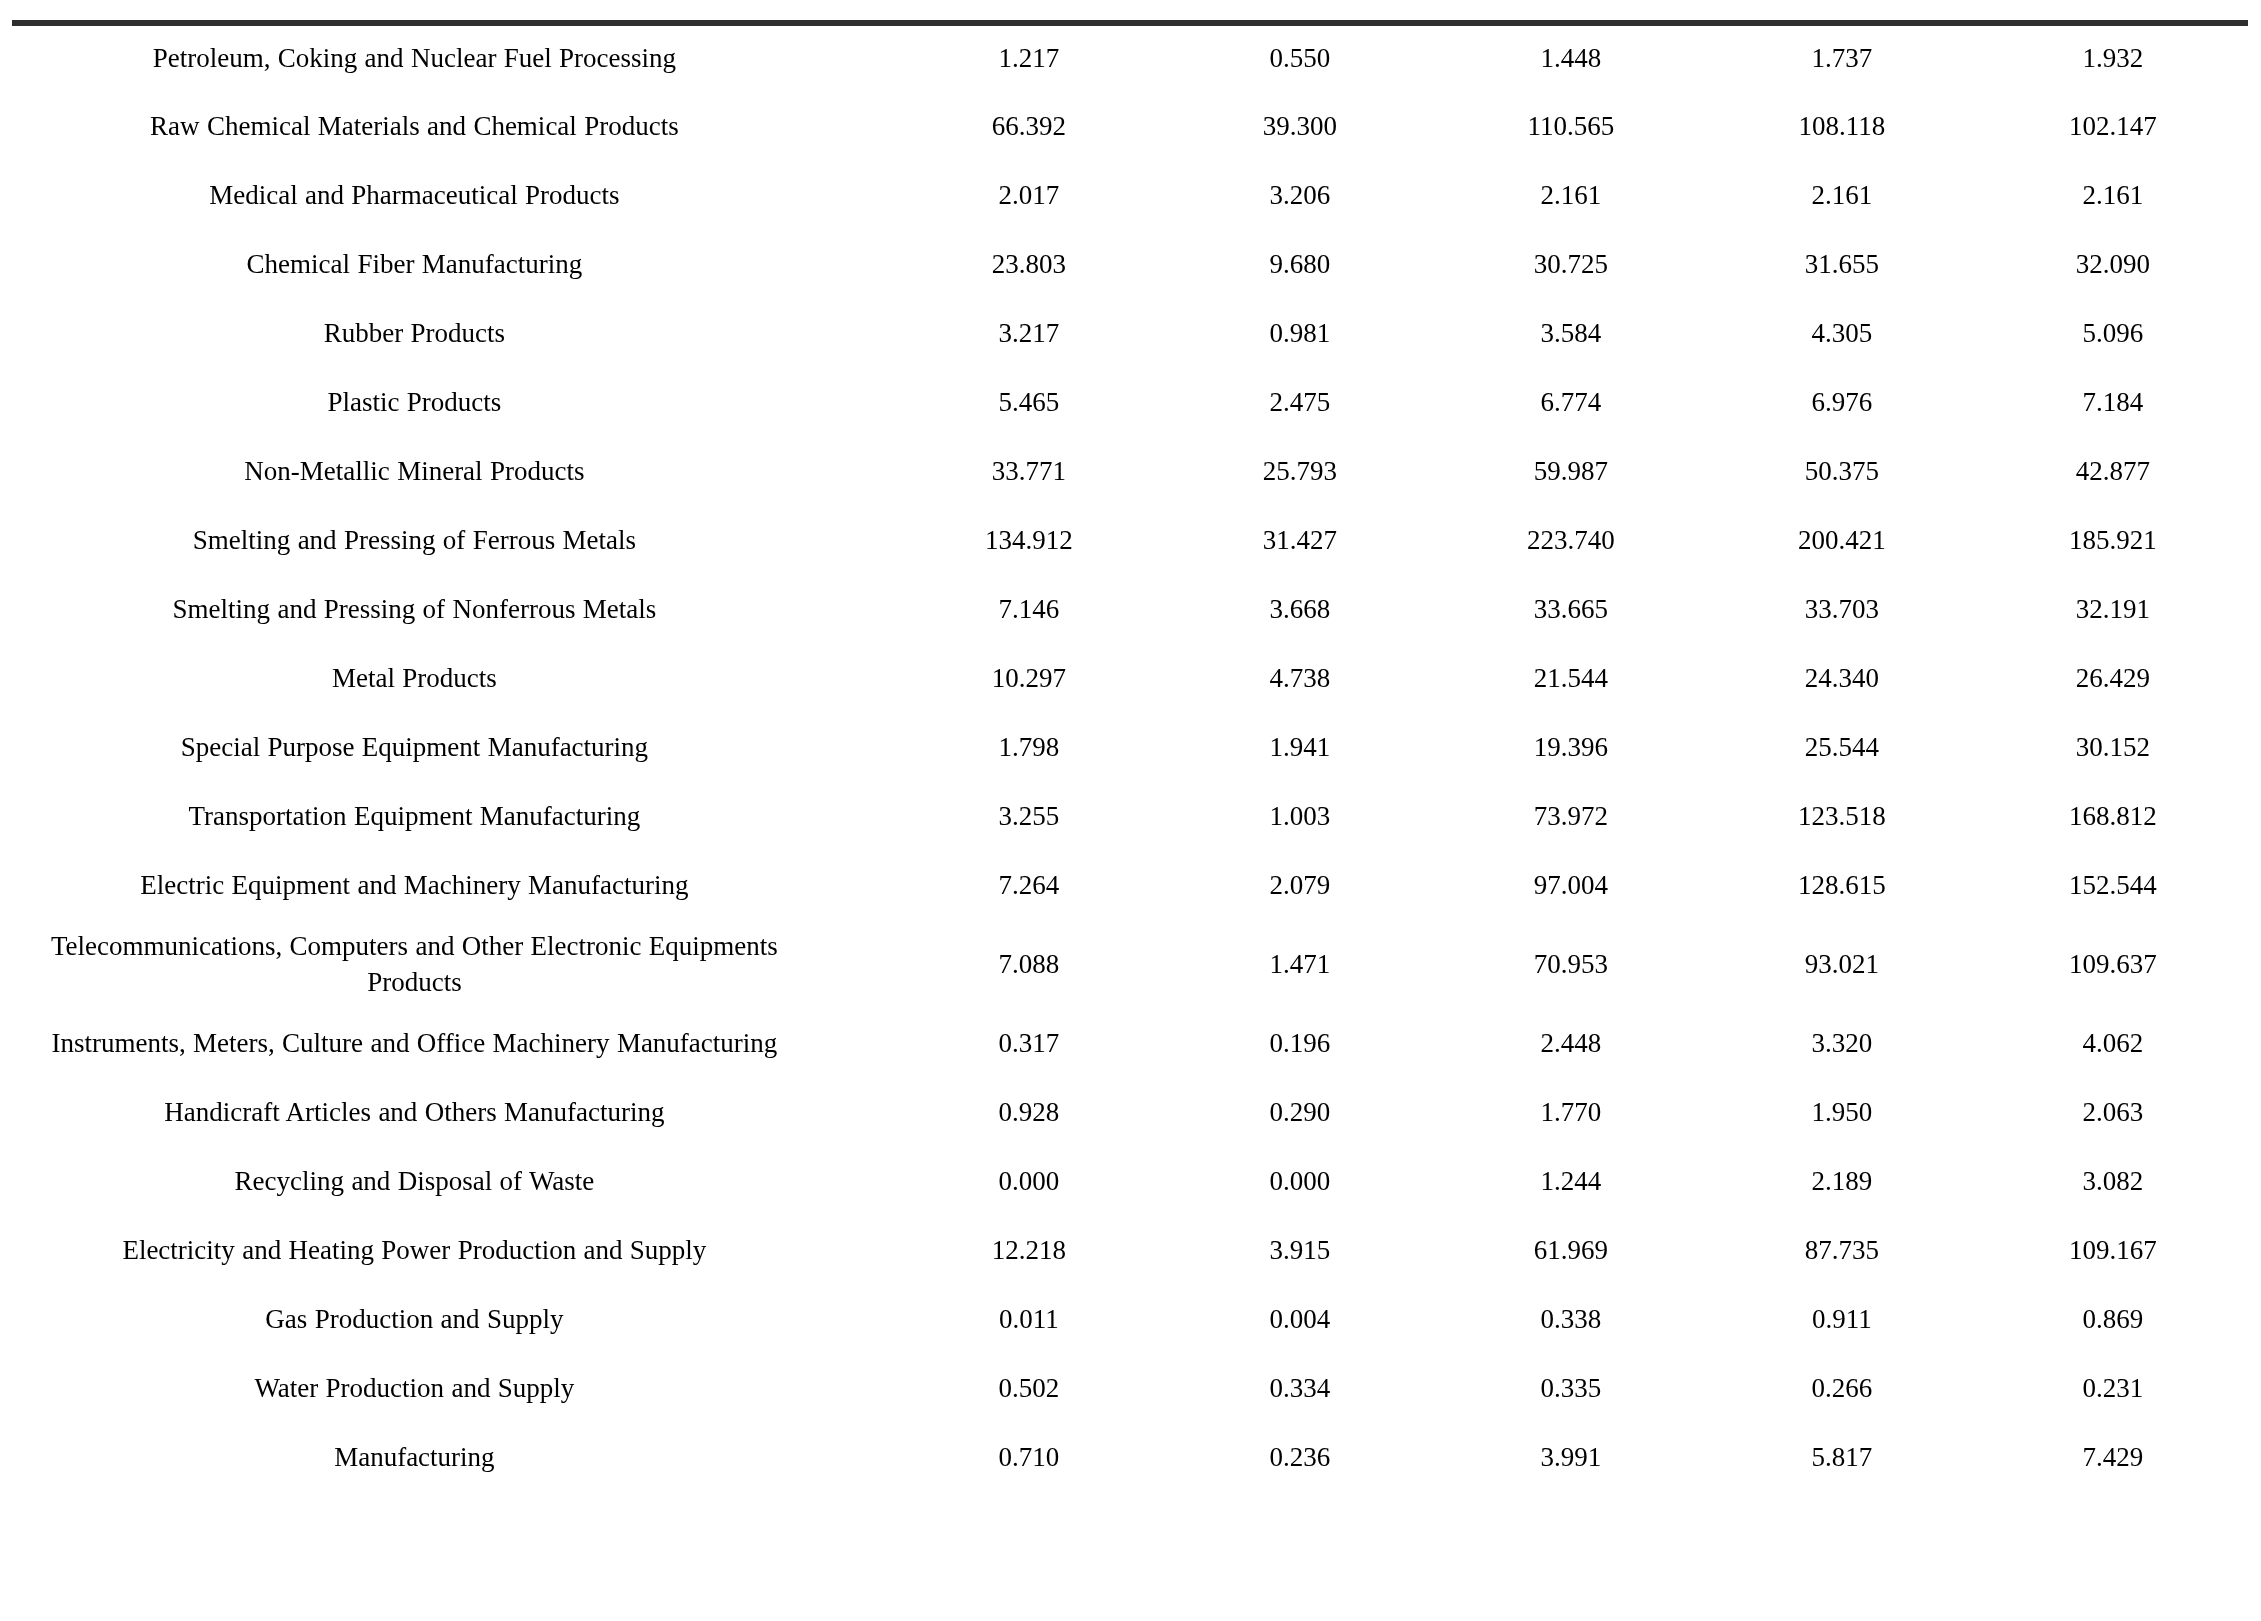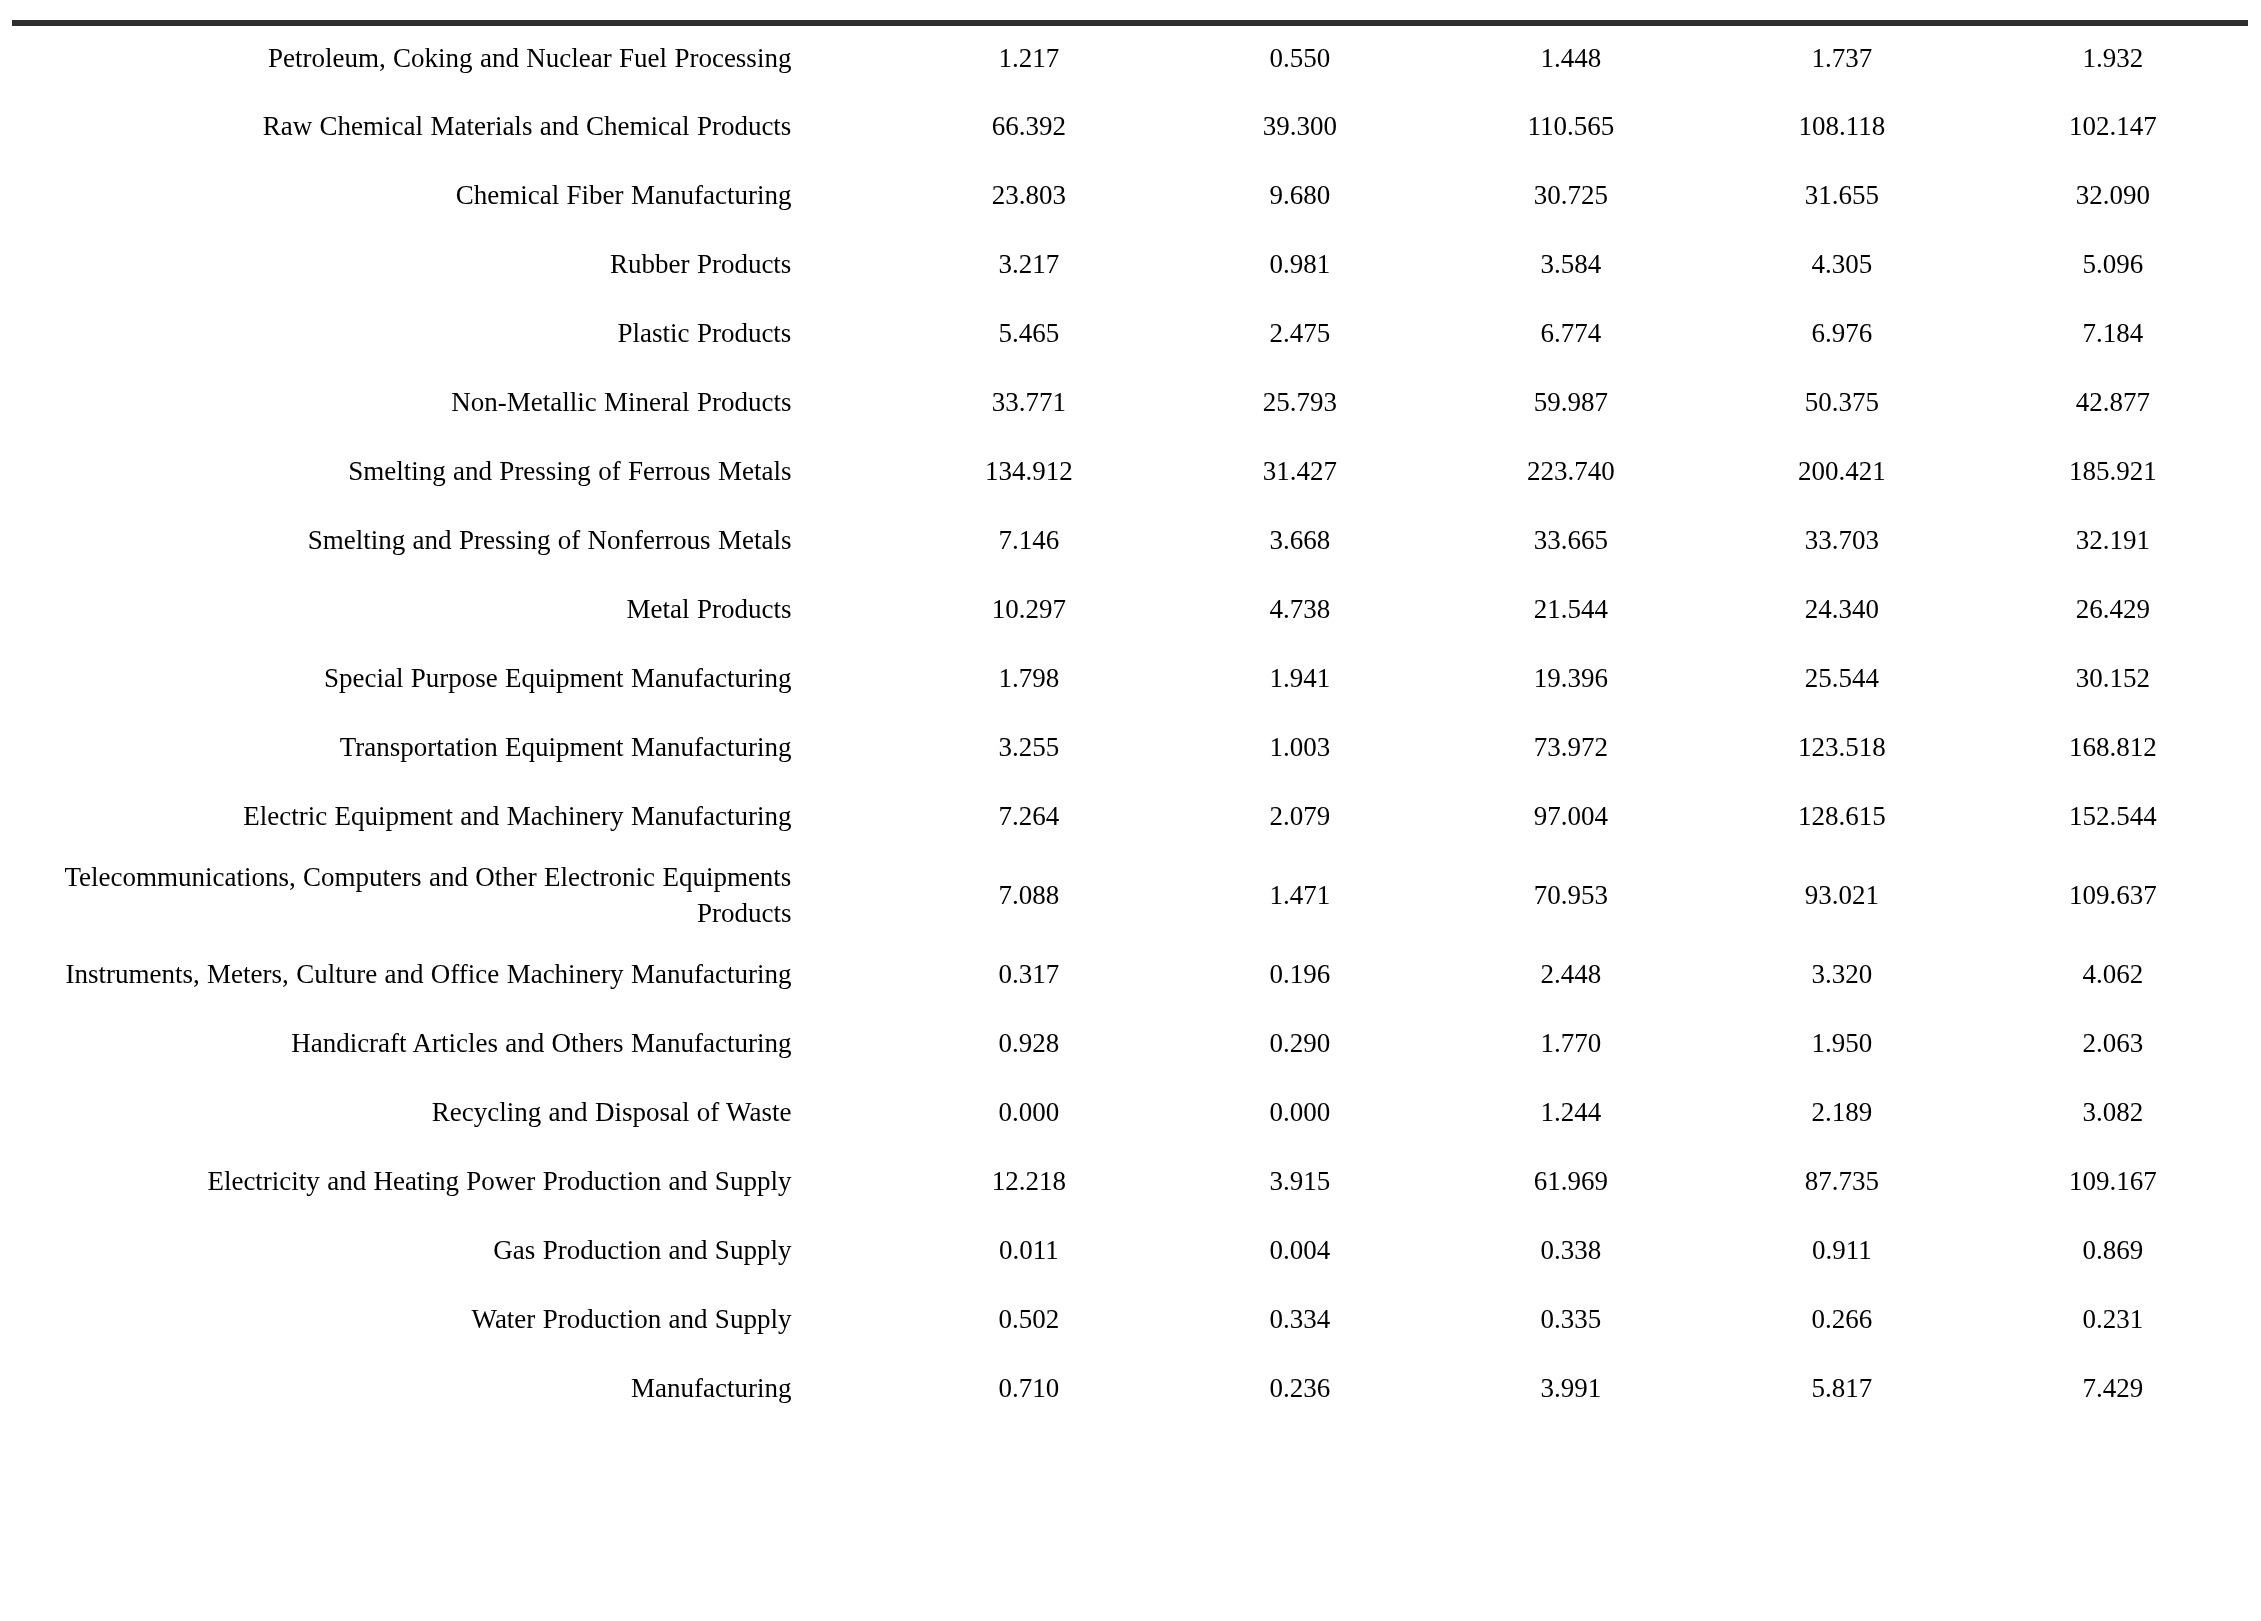--- a/index.html
+++ b/index.html
@@ -27,21 +27,21 @@
     border-top: 6.2px solid #2e2e2e;
   }
   table.data-table td {
     font-size: 27px;
     line-height: 1.32;
     padding-top: 9px;
     padding-bottom: 9px;
     vertical-align: middle;
   }
   td.label-cell {
-    text-align: right;
+    text-align: center;
     padding-left: 25px;
     padding-right: 102px;
     word-spacing: 0.6px;
   }
   td.value-cell {
     text-align: center;
     padding-left: 2.3px;
     padding-right: 2.3px;
     white-space: nowrap;
   }
@@ -73,20 +73,28 @@
         </tr>
         <tr class="data-row">
           <td class="label-cell">Raw Chemical Materials and Chemical Products</td>
           <td class="value-cell">66.392</td>
           <td class="value-cell">39.300</td>
           <td class="value-cell">110.565</td>
           <td class="value-cell">108.118</td>
           <td class="value-cell">102.147</td>
         </tr>
         <tr class="data-row">
+          <td class="label-cell">Medical and Pharmaceutical Products</td>
+          <td class="value-cell">2.017</td>
+          <td class="value-cell">3.206</td>
+          <td class="value-cell">2.161</td>
+          <td class="value-cell">2.161</td>
+          <td class="value-cell">2.161</td>
+        </tr>
+        <tr class="data-row">
           <td class="label-cell">Chemical Fiber Manufacturing</td>
           <td class="value-cell">23.803</td>
           <td class="value-cell">9.680</td>
           <td class="value-cell">30.725</td>
           <td class="value-cell">31.655</td>
           <td class="value-cell">32.090</td>
         </tr>
         <tr class="data-row">
           <td class="label-cell">Rubber Products</td>
           <td class="value-cell">3.217</td>

